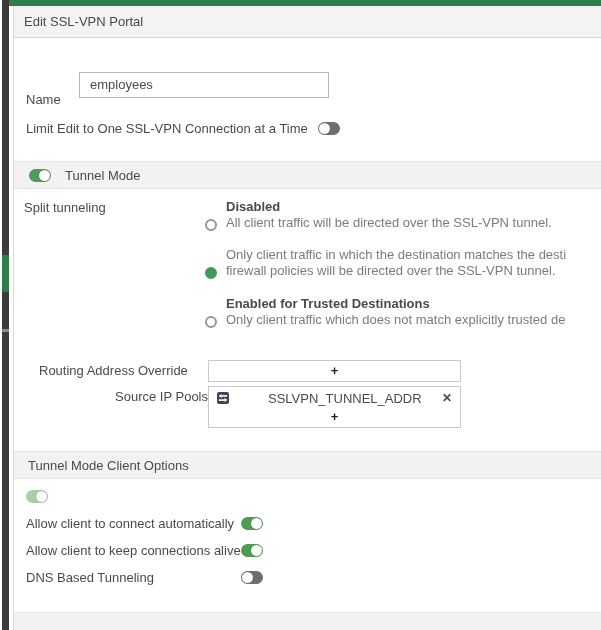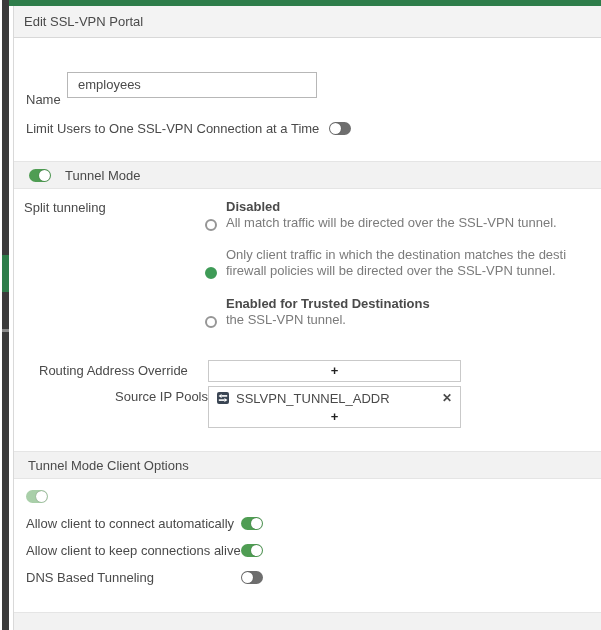--- a/index.html
+++ b/index.html
@@ -17,21 +17,21 @@
   
   .panel { position:absolute; left:13px; top:6px; width:700px; min-height:624px;
     background:#ffffff; border-left:1px solid #d9d9d9; }
 
   .page-header { height:32px; line-height:31px; background:#f3f3f3;
     border-bottom:1px solid #d8d8d8; padding-left:10px; color:#4a4a4a; }
 
   
   .name-row { margin:24px 0 0 12px; display:flex; align-items:center; }
   .name-row label { width:41px;margin-top:30px; }
-  .text-input { width:250px; height:26px; border:1px solid #b7b7b7;
+  .text-input { margin-left:12px; width:250px; height:26px; border:1px solid #b7b7b7;
     padding:0 10px; font-family:"Liberation Sans", sans-serif; font-size:13px; color:#4a4a4a; outline:none; }
 
   
   .limit-row { margin:14px 0 0 12px; display:flex; align-items:center; gap:10px; }
 
   
   .toggle { width:22px; height:13px; border-radius:7px; position:relative; flex:0 0 auto; cursor:pointer; }
   .toggle .knob { position:absolute; top:1px; width:11px; height:11px; border-radius:50%;
     background:#ffffff; box-shadow:0 0 1px rgba(0,0,0,.5); }
   .toggle.on { background:#4f9d53; }
@@ -59,21 +59,21 @@
   .radio-desc { color:#7b7b7b; line-height:16px; white-space:nowrap; }
 
   
   .routing-row { margin:16px 0 0 25px; display:flex; align-items:flex-start; }
   .routing-row .field-label { width:169px; padding-top:3px; flex:0 0 auto; }
   .pools-row { margin:4px 0 0 16px; display:flex; align-items:flex-start; }
   .pools-row .field-label { width:178px; padding-top:3px; flex:0 0 auto;text-align:right; }
   .add-box { width:253px; border:1px solid #c9c9c9; background:#fff; }
   .plus-btn { height:20px; line-height:20px; text-align:center; font-weight:bold; color:#222; cursor:pointer; }
   .pool-entry { height:20px; display:flex; align-items:center; padding:2px 8px 0 8px; gap:7px; }
-  .pool-name { flex:1 1 auto; white-space:nowrap; overflow:hidden; }
+  .pool-name { flex:1 1 auto; white-space:nowrap; overflow:hidden;margin-left:32px; }
   .remove-x { font-weight:bold; color:#4a4a4a; font-size:12px; cursor:pointer; flex:0 0 auto; }
   .pool-icon { flex:0 0 auto; display:inline-flex; }
 
   
   .client-row { margin:0 0 0 12px; height:20px; display:flex; align-items:center; }
   .client-row.first { margin-top:7px; }
   .client-row + .client-row { margin-top:7px; }
   .client-label { width:215px; white-space:nowrap; flex:0 0 auto; }
 </style>
 </head>
@@ -89,58 +89,58 @@
 <div class="panel">
 
   <div class="page-header">Edit SSL-VPN Portal</div>
 
   <div class="name-row">
     <label>Name</label>
     <input class="text-input" type="text" value="employees" style="">
   </div>
 
   <div class="limit-row">
-    <span>Limit Users to One SSL-VPN Connection at a Time</span>
+    <span>Limit Edit to One SSL-VPN Connection at a Time</span>
     <span class="toggle off">
         <span class="knob"></span>
       </span>
   </div>
 
   <div class="section-bar tunnel">
     <span class="toggle on">
         <span class="knob"></span>
       </span>
     <span>Tunnel Mode</span>
   </div>
 
   <div class="split-row">
     <span class="split-label">Split tunneling</span>
     <div>
 
       <div class="radio-option">
         <span class="radio"></span>
         <div>
           <div class="radio-title">Disabled</div>
-          <div class="radio-desc">All match traffic will be directed over the SSL-VPN tunnel.</div>
+          <div class="radio-desc">All client traffic will be directed over the SSL-VPN tunnel.</div>
         </div>
       </div>
 
       <div class="radio-option">
         <span class="radio selected"></span>
         <div>
           <div class="radio-desc">Only client traffic in which the destination matches the desti</div>
           <div class="radio-desc">firewall policies will be directed over the SSL-VPN tunnel.</div>
         </div>
       </div>
 
       <div class="radio-option">
         <span class="radio"></span>
         <div>
           <div class="radio-title">Enabled for Trusted Destinations</div>
-          <div class="radio-desc">the SSL-VPN tunnel.</div>
+          <div class="radio-desc">Only client traffic which does not match explicitly trusted de</div>
         </div>
       </div>
 
     </div>
   </div>
 
   <div class="routing-row">
     <span class="field-label">Routing Address Override</span>
     <div class="add-box">
       <div class="plus-btn">+</div>

